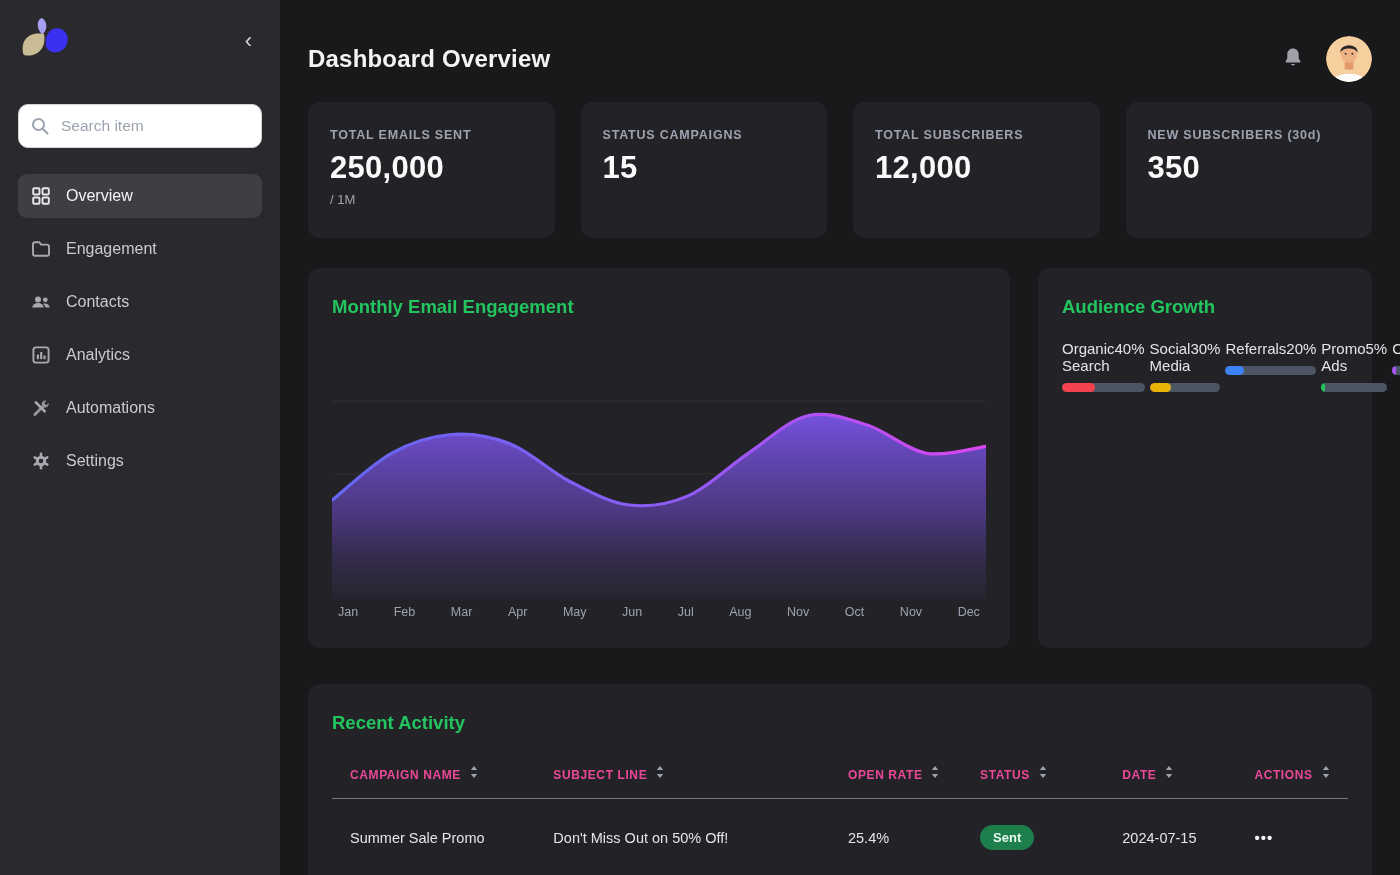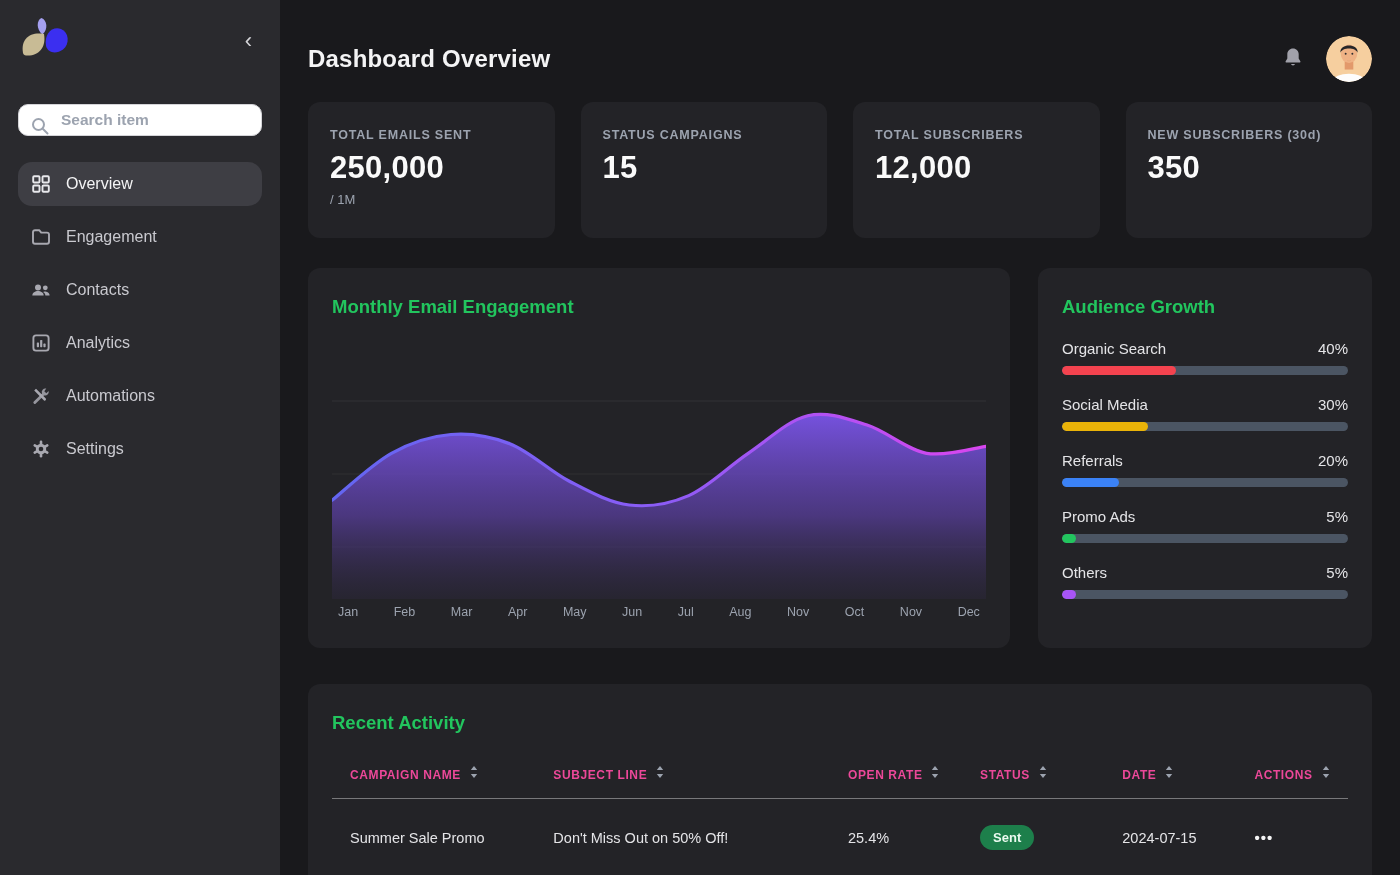--- a/index.html
+++ b/index.html
@@ -11,28 +11,28 @@
   .sidebar { width:280px; height:100%; background:#2a2a2e; padding:16px 18px; flex-shrink:0; }
   .main { flex:1; padding:28px 28px 0 28px; overflow:hidden; }
 
   
   .logo-row { display:flex; align-items:flex-start; justify-content:space-between; height:62px; }
   .logo { width:52px; height:50px; }
   .collapse-btn { background:none; border:none; color:#d4d4d8; font-size:22px; line-height:1;
                   cursor:pointer; padding:6px 10px; margin-top:8px; }
   .search-wrap { position:relative; margin-top:26px; }
   .search-wrap svg { position:absolute; left:13px; top:13px; }
-  .search-input { width:100%; height:32px; border-radius:10px; border:1px solid #d4d4d8;
+  .search-input { width:100%; height:44px; border-radius:10px; border:1px solid #d4d4d8;
                   background:#ffffff; padding:0 12px 0 42px; font-size:15.5px; color:#333;
-                  font-family:"Liberation Sans", sans-serif; outline:none;font-weight:bold; }
+                  font-family:"Liberation Sans", sans-serif; outline:none; }
   .search-input::placeholder { color:#9ca3af; }
   .nav { margin-top:26px; display:flex; flex-direction:column; gap:9px; }
   .nav-item { display:flex; align-items:center; gap:15px; height:44px; padding:0 13px;
               border-radius:9px; color:#c9c9cf; font-size:16px; cursor:pointer; }
-  .nav-item.active { background:#3e3e44; color:#f4f4f5;border-radius:14px; }
+  .nav-item.active { background:#3e3e44; color:#f4f4f5; }
   .nav-item .nicon { width:20px; height:20px; color:#a8a8b0; display:block; }
   .nav-item.active .nicon { color:#e8e8ec; }
 
   
   .topbar { display:flex; align-items:center; justify-content:space-between; height:62px; }
   .page-title { font-size:24px; font-weight:700; color:#f4f4f5; letter-spacing:.2px; }
   .top-right { display:flex; align-items:center; gap:22px; }
   .bell-btn { background:none; border:none; cursor:pointer; display:block; }
   .avatar { width:46px; height:46px; border-radius:50%; overflow:hidden; cursor:pointer; display:block; }
 
@@ -48,21 +48,21 @@
   .card { background:#232327; border-radius:12px; }
   .chart-card { height:380px; padding:28px 24px 0 24px; }
   .card-title { font-size:18.5px; font-weight:700; color:#22c55e; }
   .plot-wrap { margin-top:46px; }
   .plot-wrap svg { display:block; width:100%; height:235px; }
   .months { display:flex; justify-content:space-between; margin-top:6px; padding:0 6px; }
   .months span { font-size:12.5px; color:#9ca3af; }
 
   
   .aud-card { height:380px; padding:28px 24px 0 24px; }
-  .aud-rows { margin-top:22px; display:flex; flex-direction:column; gap:21px; }
+  .aud-rows { margin-top:22px; display:flex; flex-direction:row; gap:5px; }
   .aud-row .line1 { display:flex; justify-content:space-between; align-items:baseline; margin-bottom:9px; }
   .aud-label { font-size:15px; color:#e4e4e7; }
   .aud-pct { font-size:15px; color:#e4e4e7; }
   .bar-track { width:100%; height:9px; border-radius:6px; background:#4b5563; overflow:hidden; }
   .bar-fill { height:100%; border-radius:6px; }
 
   
   .table-card { margin-top:36px; padding:28px 24px 24px 24px; height:220px; }
   table { width:100%; border-collapse:collapse; table-layout:fixed; margin-top:22px; }
   col.c1{width:21%} col.c2{width:29%} col.c3{width:13%} col.c4{width:14%} col.c5{width:13%} col.c6{width:10%}

